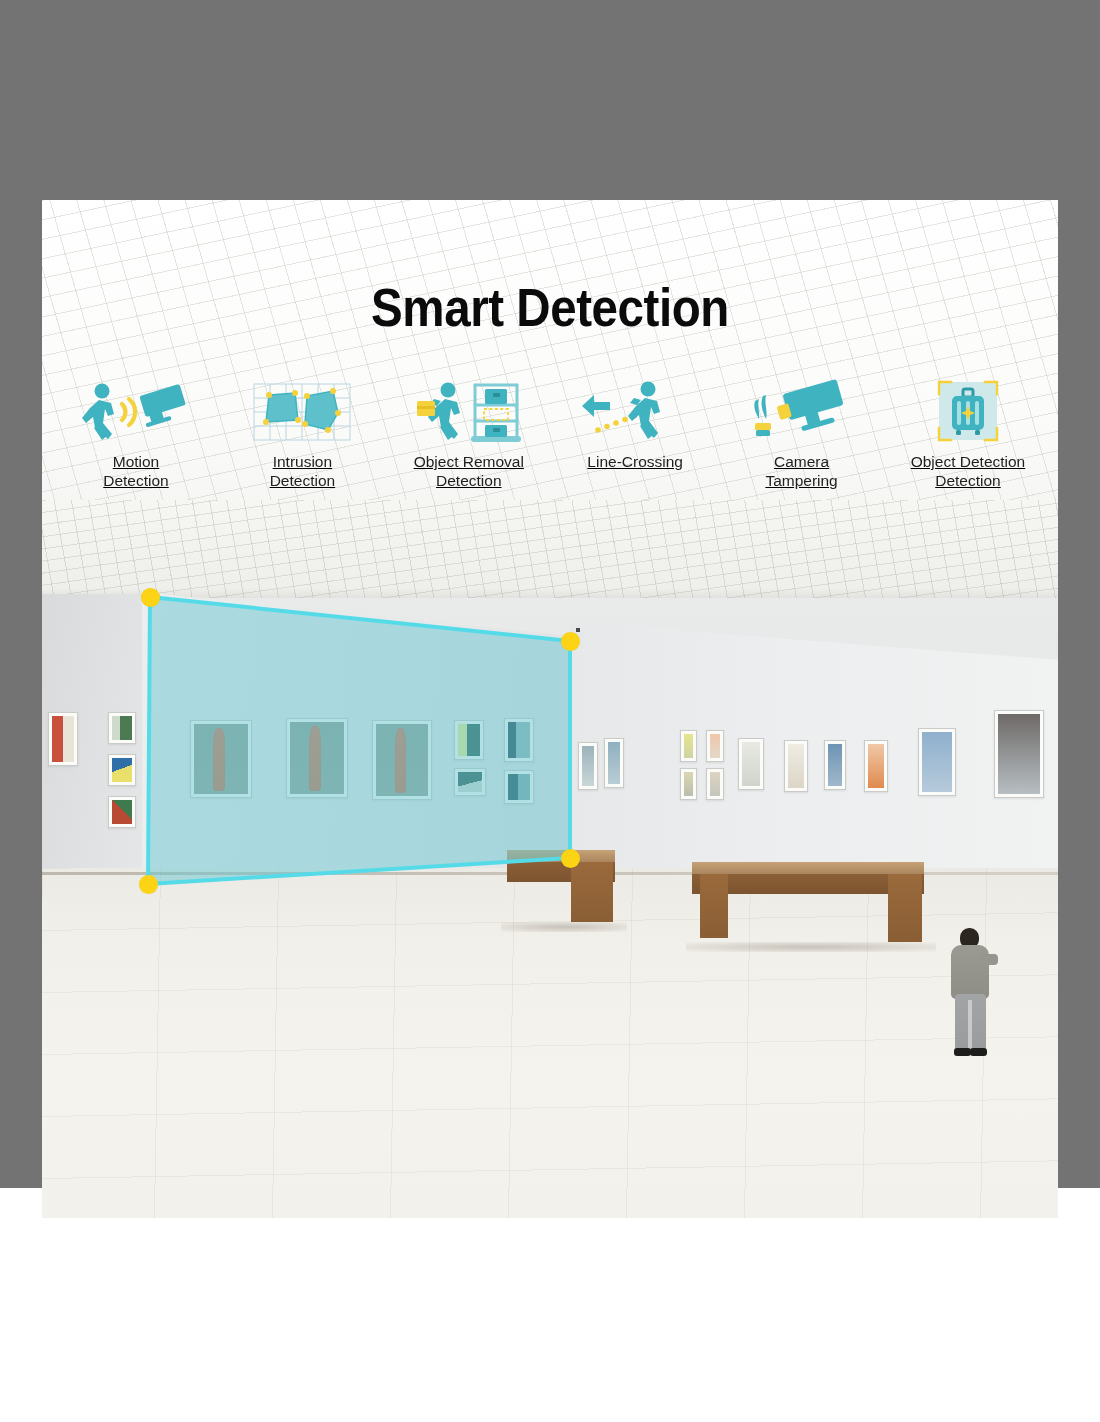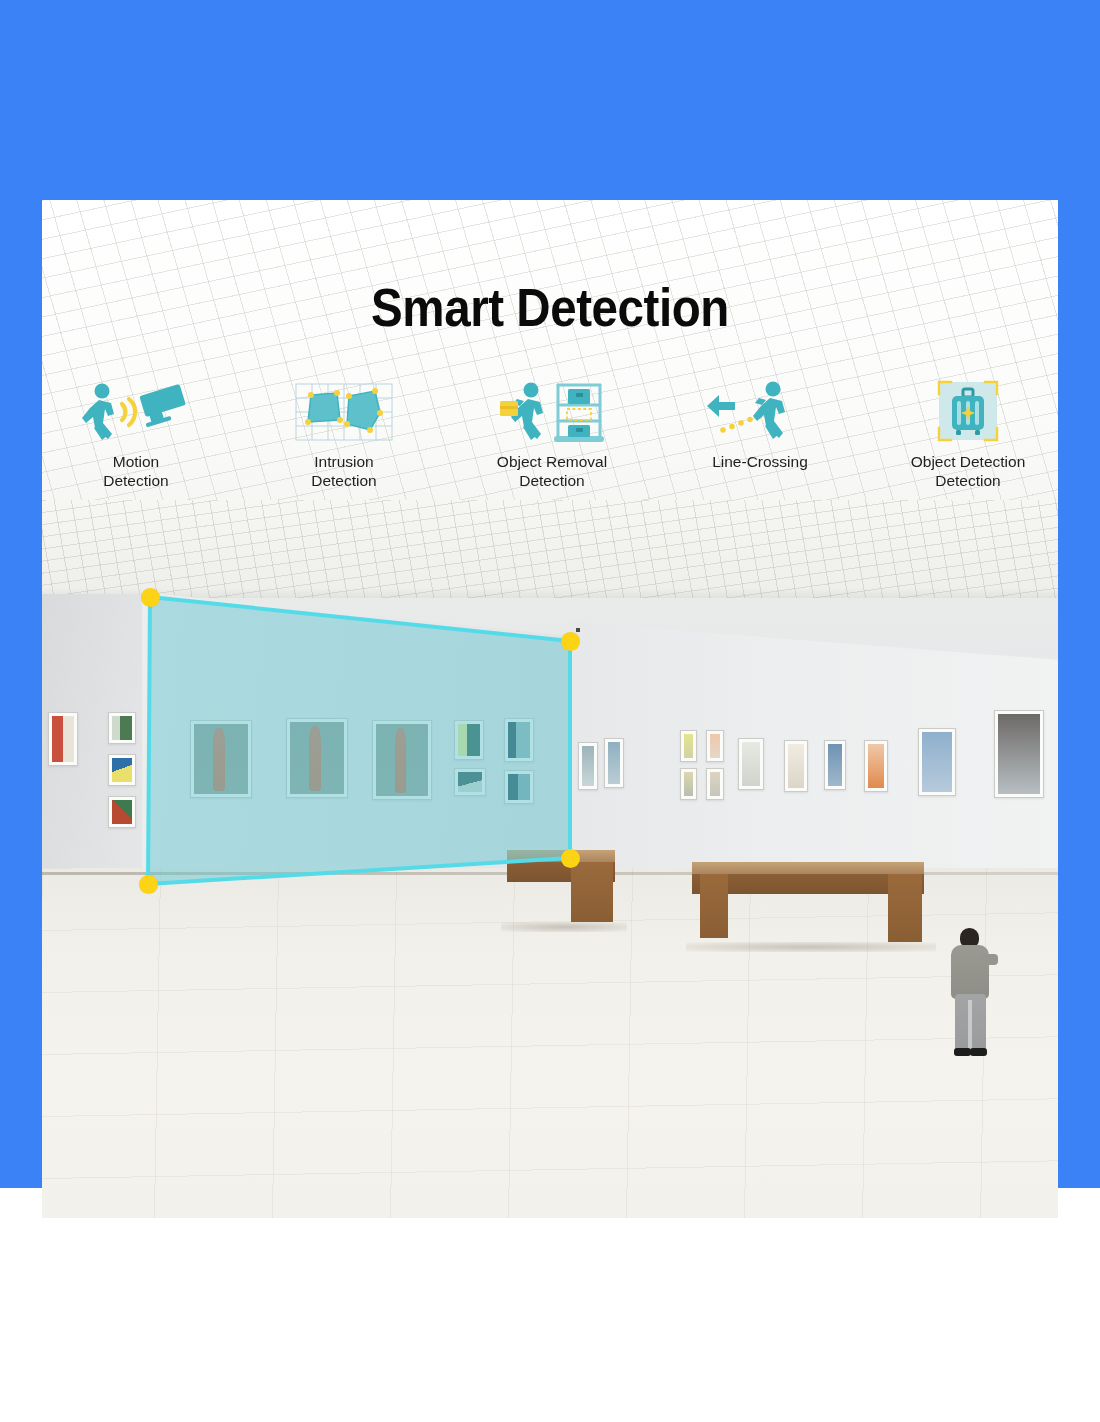--- a/index.html
+++ b/index.html
@@ -11,21 +11,21 @@
     width: 1100px;
     height: 1422px;
     font-family: "Liberation Sans", sans-serif;
     overflow: hidden;
   }
 
   #page {
     position: relative;
     width: 1100px;
     height: 1188px;
-    background: #3b82f6;
+    background: #737373;
   }
 
   
   #photo {
     position: absolute;
     left: 42px;
     top: 200px;
     width: 1016px;
     height: 1018px;
     overflow: hidden;
@@ -263,20 +263,21 @@
 
   
   #features {
     position: absolute;
     left: 62px;
     top: 378px;
     width: 980px;
     display: flex;
     justify-content: space-between;
     align-items: flex-start;
+    text-decoration: underline;
   }
   .feature {
     width: 148px;
     display: flex;
     flex-direction: column;
     align-items: center;
   }
   .feature .glyph {
     height: 68px;
     width: 116px;
@@ -522,20 +523,40 @@
             <circle cx="66" cy="10" r="7.5"></circle>
             <path d="M63 19 L75 22 L78 33 L72 35 L69 28 L67 42 L76 54 L72 59 L59 47 L57 36 L50 42 L46 37 L54 27 Z"></path>
             <path d="M65 42 L71 56 L66 60 L58 47 Z"></path>
             <path d="M55 26 L48 24 L52 19 L59 21 Z"></path>
           </g>
         </svg>
       </div>
       <div class="caption">Line-Crossing</div>
     </div>
 
+    <div class="feature">
+      <div class="glyph">
+        <svg width="110" height="66" viewBox="0 0 110 66">
+          <g transform="rotate(-16 64 28)">
+            <rect x="40" y="8" width="56" height="27" rx="3" fill="#3fb3bf"></rect>
+            <rect x="31" y="18" width="12" height="14" rx="2" fill="#f5d13b"></rect>
+            <rect x="56" y="34" width="13" height="11" rx="1.5" fill="#3fb3bf"></rect>
+            <rect x="49" y="44" width="34" height="5" rx="2.5" fill="#3fb3bf"></rect>
+          </g>
+          <g fill="#3fb3bf">
+            <path d="M12 20 C10 27 13 33 12 40 C9 34 6 29 8 22 Z"></path>
+            <path d="M19 16 C17 25 21 32 19 40 C15 32 13 24 16 17 Z"></path>
+          </g>
+          <rect x="8" y="44" width="16" height="7" rx="1.5" fill="#f5d13b"></rect>
+          <rect x="9" y="51" width="14" height="6" rx="1.5" fill="#3fb3bf"></rect>
+        </svg>
+      </div>
+      <div class="caption">Camera
+Tampering</div>
+    </div>
 
     <div class="feature">
       <div class="glyph">
         <svg width="80" height="70" viewBox="0 0 80 70">
           <rect x="11" y="5" width="58" height="58" fill="#cfe9eb"></rect>
           <g stroke="#f5d13b" stroke-width="2.4" fill="none" stroke-linecap="square">
             <path d="M11 17 V5 H23"></path>
             <path d="M57 5 H69 V17"></path>
             <path d="M69 51 V63 H57"></path>
             <path d="M23 63 H11 V51"></path>

